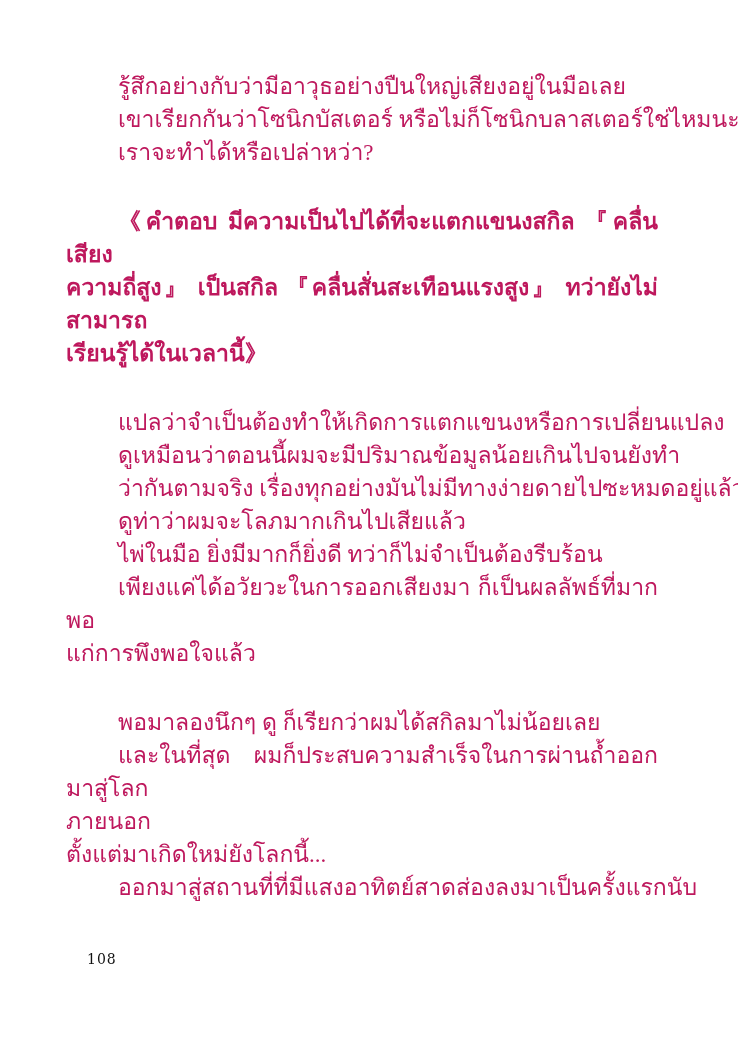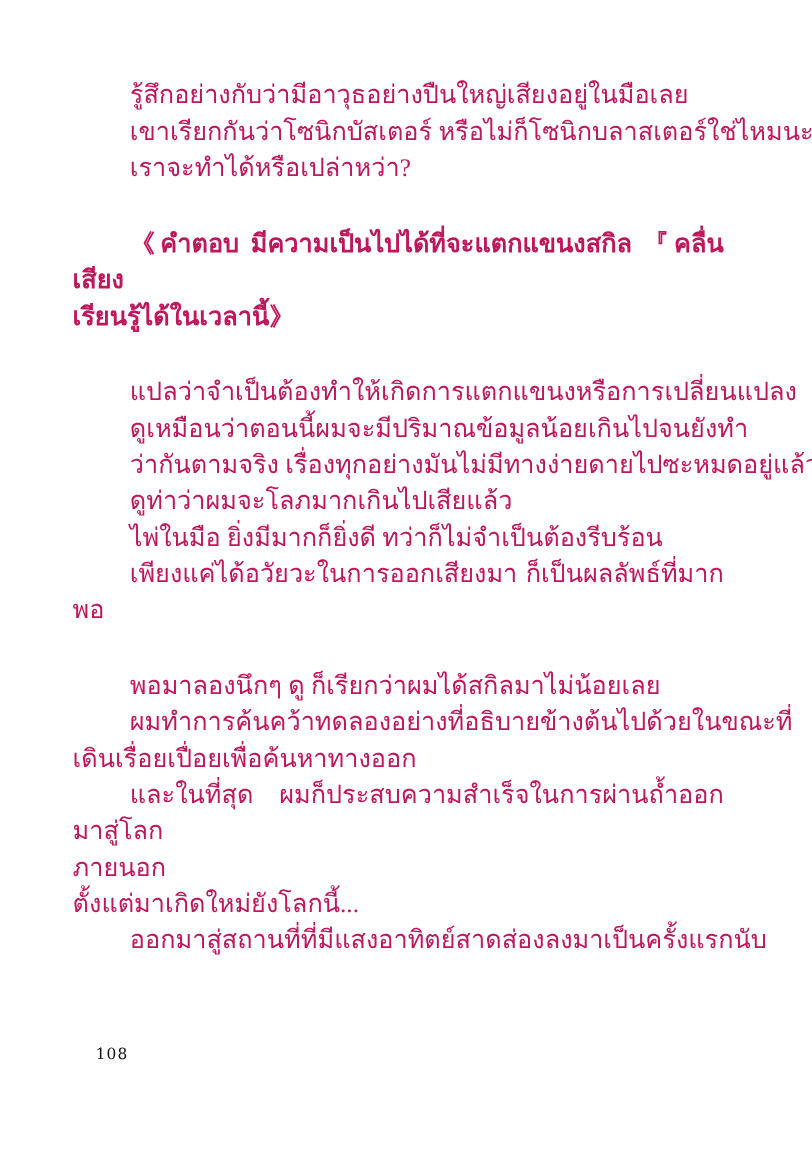--- a/index.html
+++ b/index.html
@@ -65,20 +65,21 @@
   <p class="para">
     <span class="line first">เขาเรียกกันว่าโซนิกบัสเตอร์ หรือไม่ก็โซนิกบลาสเตอร์ใช่ไหมนะ?</span>
   </p>
 
   <p class="para">
     <span class="line first">เราจะทำได้หรือเปล่าหว่า?</span>
   </p>
 
   <p class="para bold gap">
     <span class="line j first">《คำตอบ มีความเป็นไปได้ที่จะแตกแขนงสกิล 『คลื่นเสียง</span>
+    <span class="line j">ความถี่สูง』 เป็นสกิล 『คลื่นสั่นสะเทือนแรงสูง』 ทว่ายังไม่สามารถ</span>
     <span class="line">เรียนรู้ได้ในเวลานี้》</span>
   </p>
 
   <p class="para gap">
     <span class="line first">แปลว่าจำเป็นต้องทำให้เกิดการแตกแขนงหรือการเปลี่ยนแปลง</span>
   </p>
 
   <p class="para">
     <span class="line first">ดูเหมือนว่าตอนนี้ผมจะมีปริมาณข้อมูลน้อยเกินไปจนยังทำ</span>
   </p>
@@ -90,30 +91,27 @@
   <p class="para">
     <span class="line first">ดูท่าว่าผมจะโลภมากเกินไปเสียแล้ว</span>
   </p>
 
   <p class="para">
     <span class="line first">ไพ่ในมือ ยิ่งมีมากก็ยิ่งดี ทว่าก็ไม่จำเป็นต้องรีบร้อน</span>
   </p>
 
   <p class="para">
     <span class="line j first">เพียงแค่ได้อวัยวะในการออกเสียงมา ก็เป็นผลลัพธ์ที่มากพอ</span>
+    <span class="line">แก่การพึงพอใจแล้ว</span>
   </p>
 
   <p class="para gap">
     <span class="line first">พอมาลองนึกๆ ดู ก็เรียกว่าผมได้สกิลมาไม่น้อยเลย</span>
   </p>
 
-  <p class="para">
-    <span class="line first">ผมทำการค้นคว้าทดลองอย่างที่อธิบายข้างต้นไปด้วยในขณะที่</span>
-    <span class="line">เดินเรื่อยเปื่อยเพื่อค้นหาทางออก</span>
-  </p>
 
   <p class="para">
     <span class="line j first">และในที่สุด ผมก็ประสบความสำเร็จในการผ่านถ้ำออกมาสู่โลก</span>
     <span class="line">ภายนอก</span>
   </p>
 
   <p class="para">
     <span class="line">ตั้งแต่มาเกิดใหม่ยังโลกนี้...</span>
     <span class="line first">ออกมาสู่สถานที่ที่มีแสงอาทิตย์สาดส่องลงมาเป็นครั้งแรกนับ</span>
   </p>

